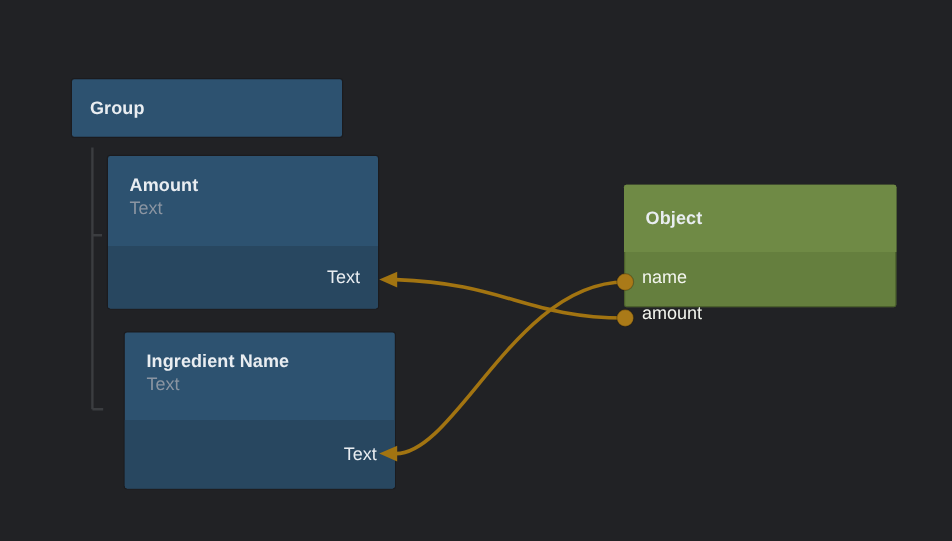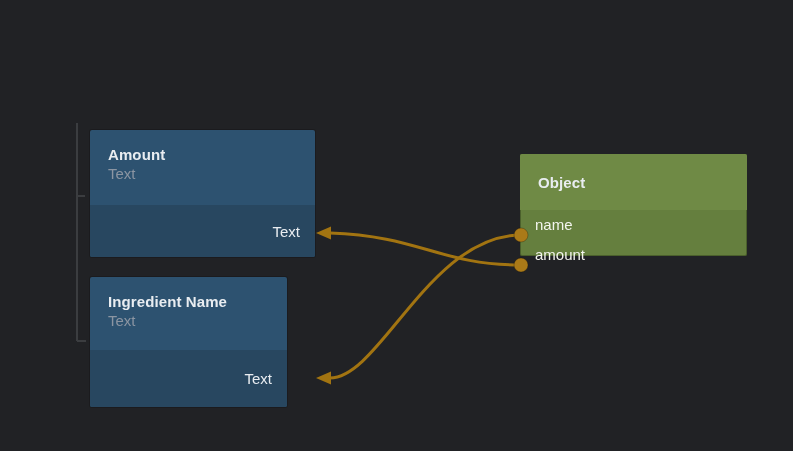--- a/index.html
+++ b/index.html
@@ -57,21 +57,21 @@
   .field-node .node-header { padding: 16px 18px 0 18px; }
   .field-node .node-body {
     position: absolute; left: 0; right: 0; bottom: 0;
     background: var(--node_blue_body);
     display: flex; align-items: center; justify-content: flex-end;
     padding-right: 15px;
     border-radius: 0 0 2px 2px;
   }
   .amount-node { left: 90px; top: 130px; width: 225px; height: 127px; }
   .amount-node .node-body { height: 52px; }
-  .ingredient-node { left: 90px; top: 277px; width: 197px; height: 130px; }
+  .ingredient-node { left: 104px; top: 277px; width: 225px; height: 130px; }
   .ingredient-node .node-body { height: 57px; }
   .input-label {
     color: var(--title_text);
     font-size: 15px;
     font-weight: 400;
   }
   
   .object-node {
     left: 520px; top: 154px; width: 227px; height: 102px;
     background: var(--node_green_body);
@@ -80,21 +80,21 @@
   .object-node .node-header {
     height: 56px;
     background: var(--node_green_header);
     display: flex; align-items: center;
     padding-left: 18px;
     border-radius: 2px 2px 0 0;
   }
   .object-node .node-body { padding-top: 6px; }
   .object-field {
     height: 30px;
-    display: flex; align-items: flex-start;
+    display: flex; align-items: center;
     padding-left: 15px;
     color: var(--field_text);
     font-size: 15px;
   }
   
   svg.overlay {
     position: absolute; left: 0; top: 0;
     width: 793px; height: 451px;
     overflow: visible;
   }
@@ -105,20 +105,23 @@
 </style>
 </head>
 <body>
 
 <div class="canvas">
 
   <svg class="overlay">
     <path class="tree-path" d="M77 123 L77 341 M77 196 L85 196 M77 341 L86 341"></path>
   </svg>
 
+  <div class="node group-node">
+    <div class="node-title">Group</div>
+  </div>
 
   <div class="node field-node amount-node">
     <div class="node-header">
       <div class="node-title">Amount</div>
       <div class="node-subtitle">Text</div>
     </div>
     <div class="node-body">
       <span class="input-label">Text</span>
     </div>
   </div>

